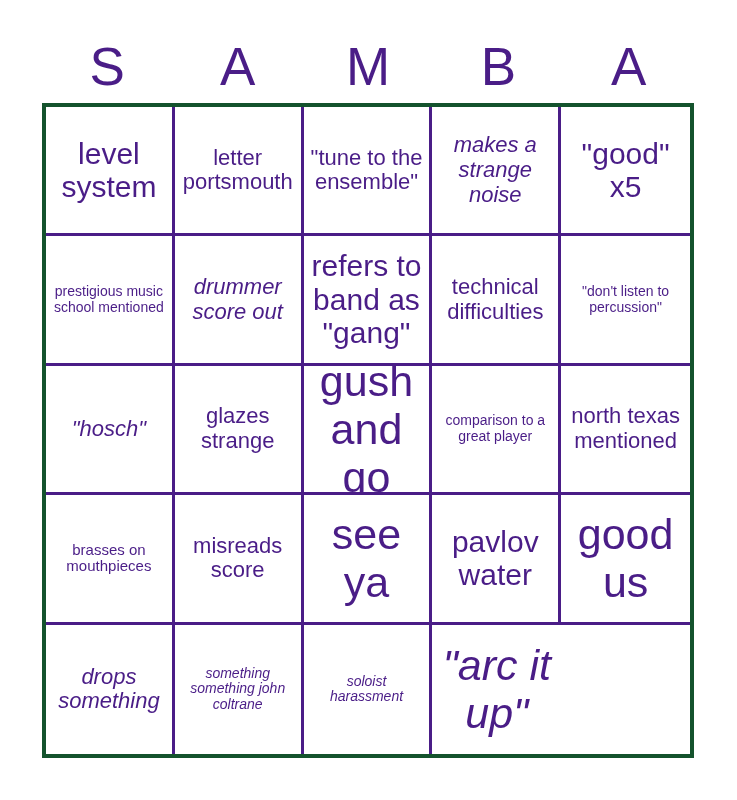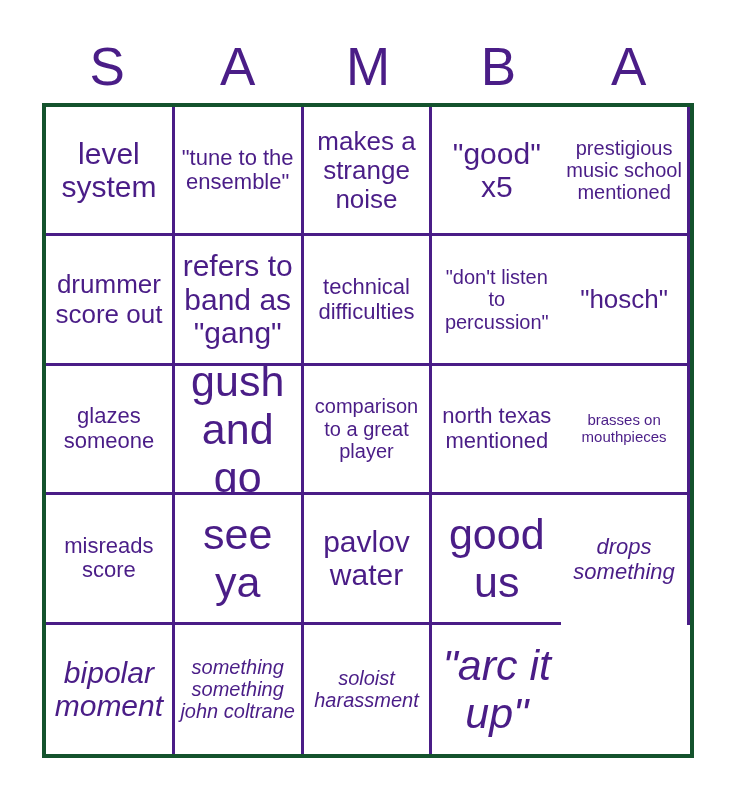--- a/index.html
+++ b/index.html
@@ -78,41 +78,44 @@
     line-height: 1.12;
     width: 100%;
     word-wrap: break-word;
     white-space: pre-line;
     font-weight: 400;
   }
 
   
   .fs-xxl .cell-text { font-size: 43px; }
   .fs-xl  .cell-text { font-size: 30px; }
-  .fs-lg  .cell-text { font-size: 26px; }
+  .fs-lg  .cell-text { font-size: 22px; font-style: italic; }
   .fs-md  .cell-text { font-size: 22px; }
-  .fs-sm  .cell-text { font-size: 20px; }
+  .fs-sm  .cell-text { font-size: 14px; }
   .fs-xs  .cell-text { font-size: 15px; }
 </style>
 </head>
 <body>
 
 <div id="bingo-card">
 
   <div id="header-row">
       <span class="header-letter">S</span>
       <span class="header-letter">A</span>
       <span class="header-letter">M</span>
       <span class="header-letter">B</span>
       <span class="header-letter">A</span>
     </div>
 
   <div id="grid">
       <div class="cell fs-xl">
         <span class="cell-text">level system</span>
+      </div>
+      <div class="cell fs-md">
+        <span class="cell-text">letter portsmouth</span>
       </div>
       <div class="cell fs-md">
         <span class="cell-text">"tune to the ensemble"</span>
       </div>
       <div class="cell fs-lg">
         <span class="cell-text">makes a strange noise</span>
       </div>
       <div class="cell fs-xl col-last">
         <span class="cell-text">"good" x5</span>
       </div>
@@ -128,21 +131,21 @@
       <div class="cell fs-md">
         <span class="cell-text">technical difficulties</span>
       </div>
       <div class="cell fs-sm col-last">
         <span class="cell-text">"don't listen to percussion"</span>
       </div>
       <div class="cell fs-lg">
         <span class="cell-text">"hosch"</span>
       </div>
       <div class="cell fs-md">
-        <span class="cell-text">glazes someone</span>
+        <span class="cell-text">glazes strange</span>
       </div>
       <div class="cell fs-xxl">
         <span class="cell-text">gush and go</span>
       </div>
       <div class="cell fs-sm">
         <span class="cell-text">comparison to a great player</span>
       </div>
       <div class="cell fs-md col-last">
         <span class="cell-text">north texas mentioned</span>
       </div>
@@ -157,23 +160,20 @@
       </div>
       <div class="cell fs-xl">
         <span class="cell-text">pavlov water</span>
       </div>
       <div class="cell fs-xxl col-last">
         <span class="cell-text">good us</span>
       </div>
       <div class="cell fs-md row-last">
         <span class="cell-text">drops something</span>
       </div>
-      <div class="cell fs-xl row-last">
-        <span class="cell-text">bipolar moment</span>
-      </div>
       <div class="cell fs-sm row-last">
         <span class="cell-text">something something john coltrane</span>
       </div>
       <div class="cell fs-sm row-last">
         <span class="cell-text">soloist harassment</span>
       </div>
       <div class="cell fs-xxl col-last row-last">
         <span class="cell-text">"arc it up"</span>
       </div>
     </div>

